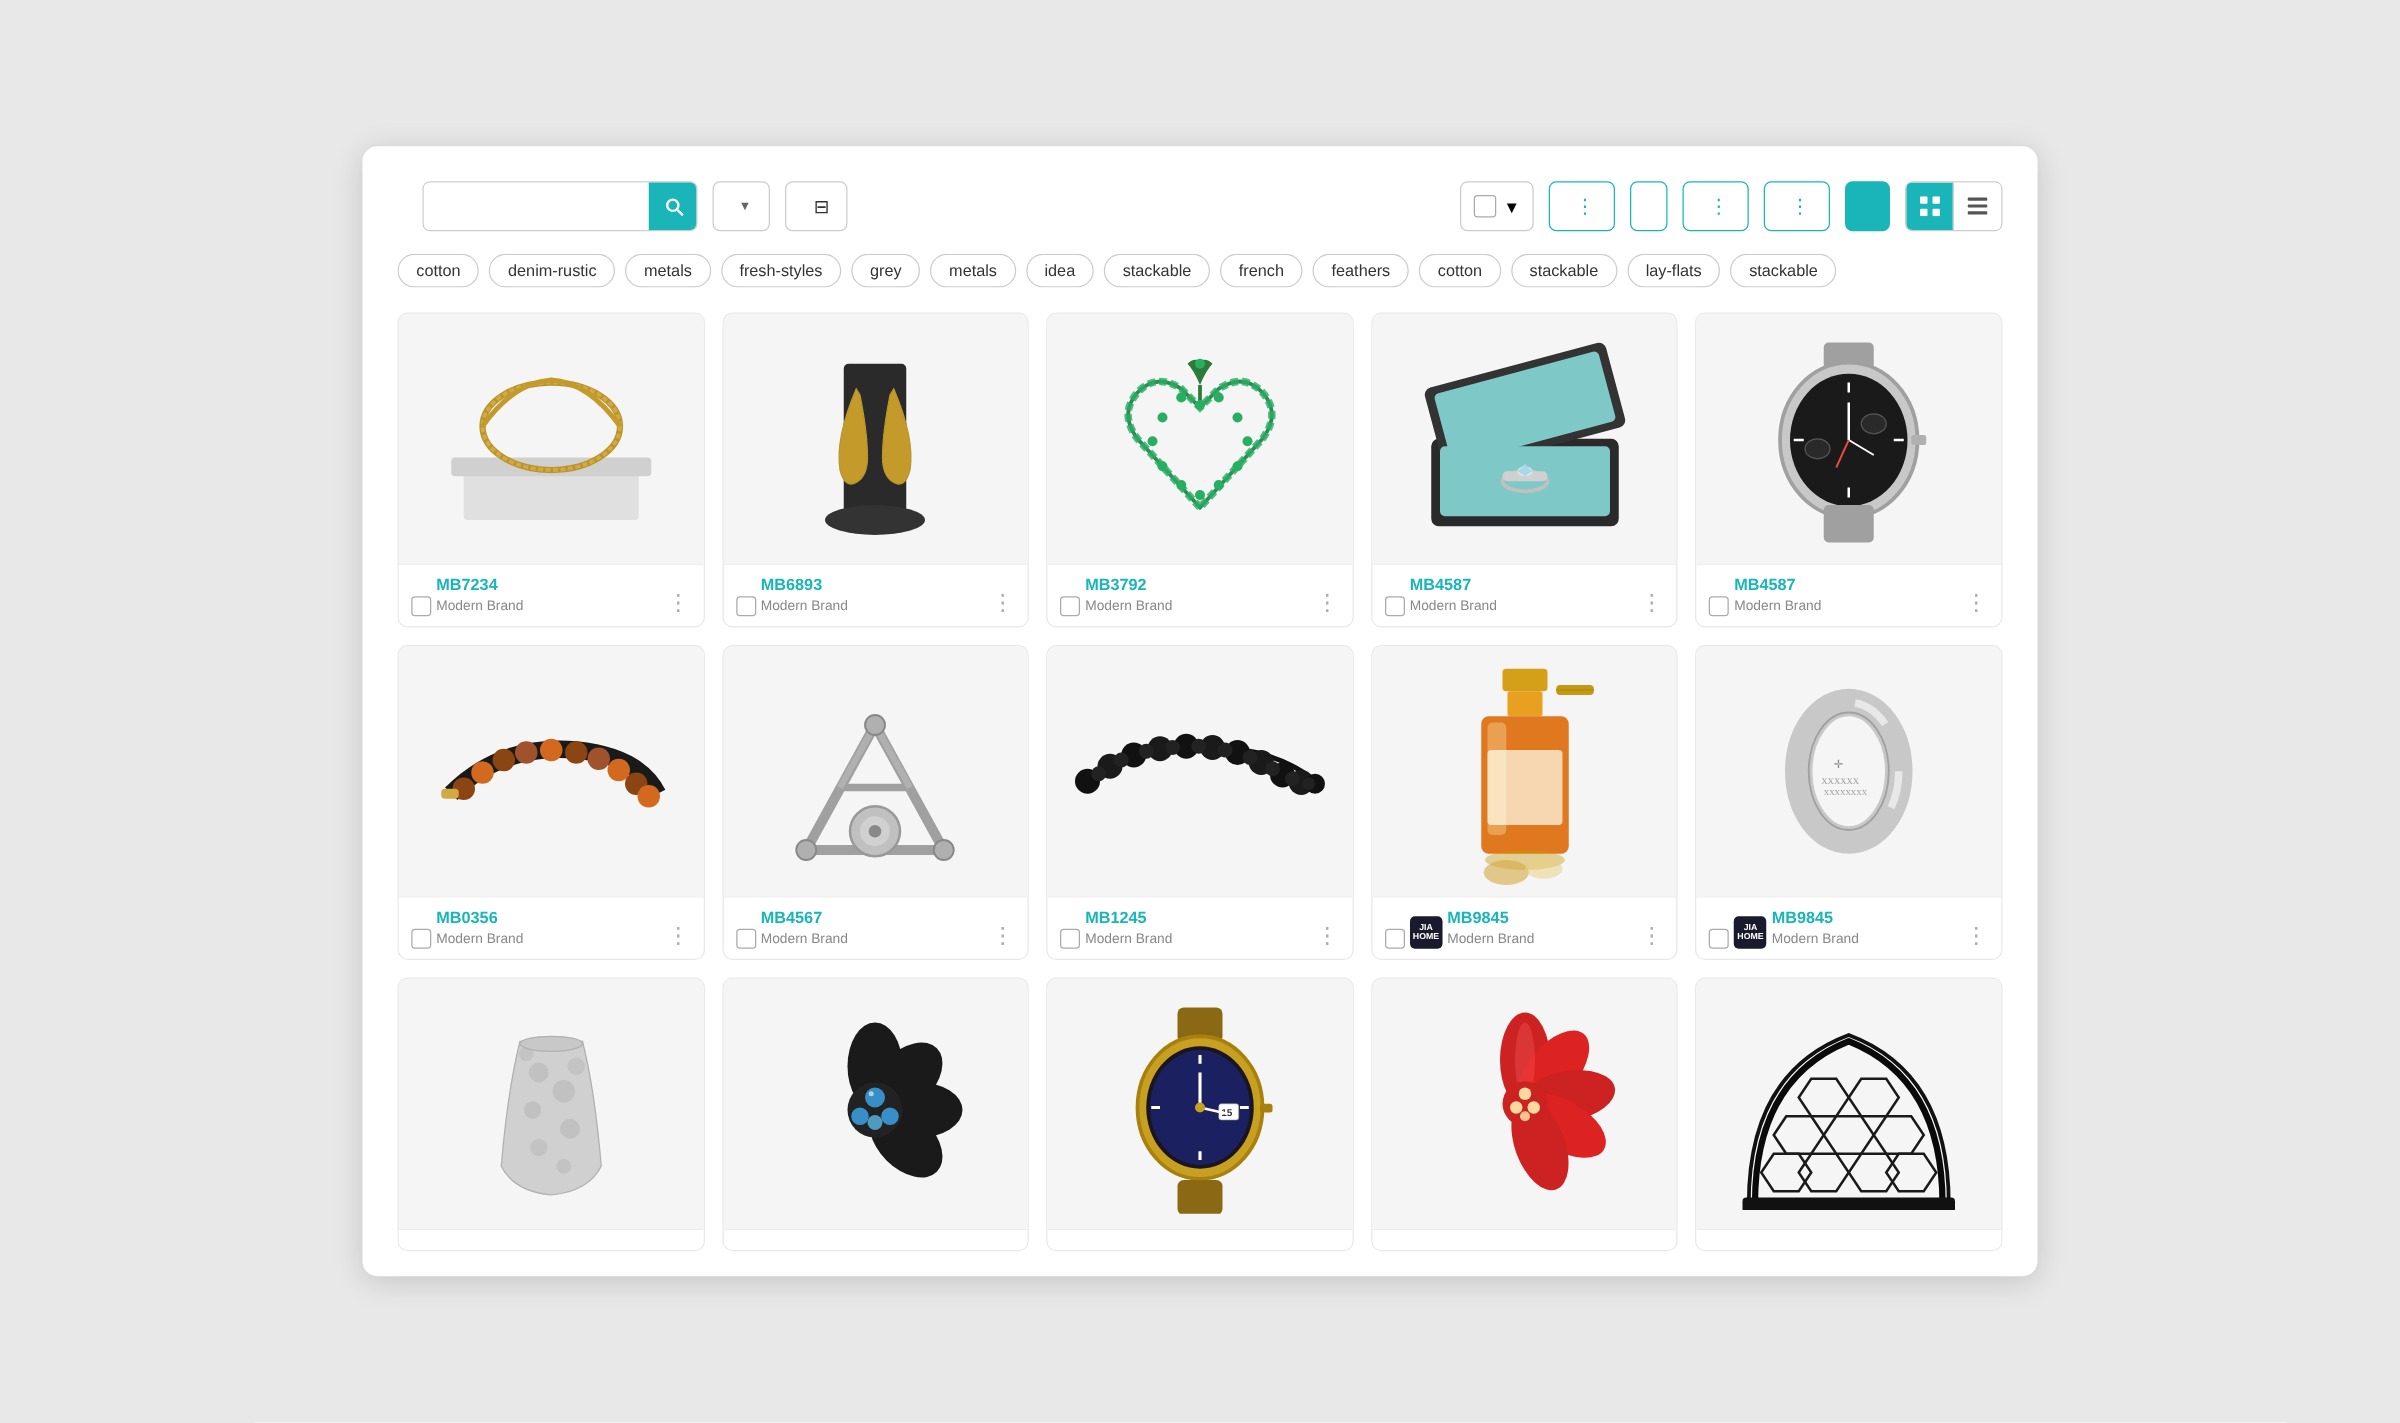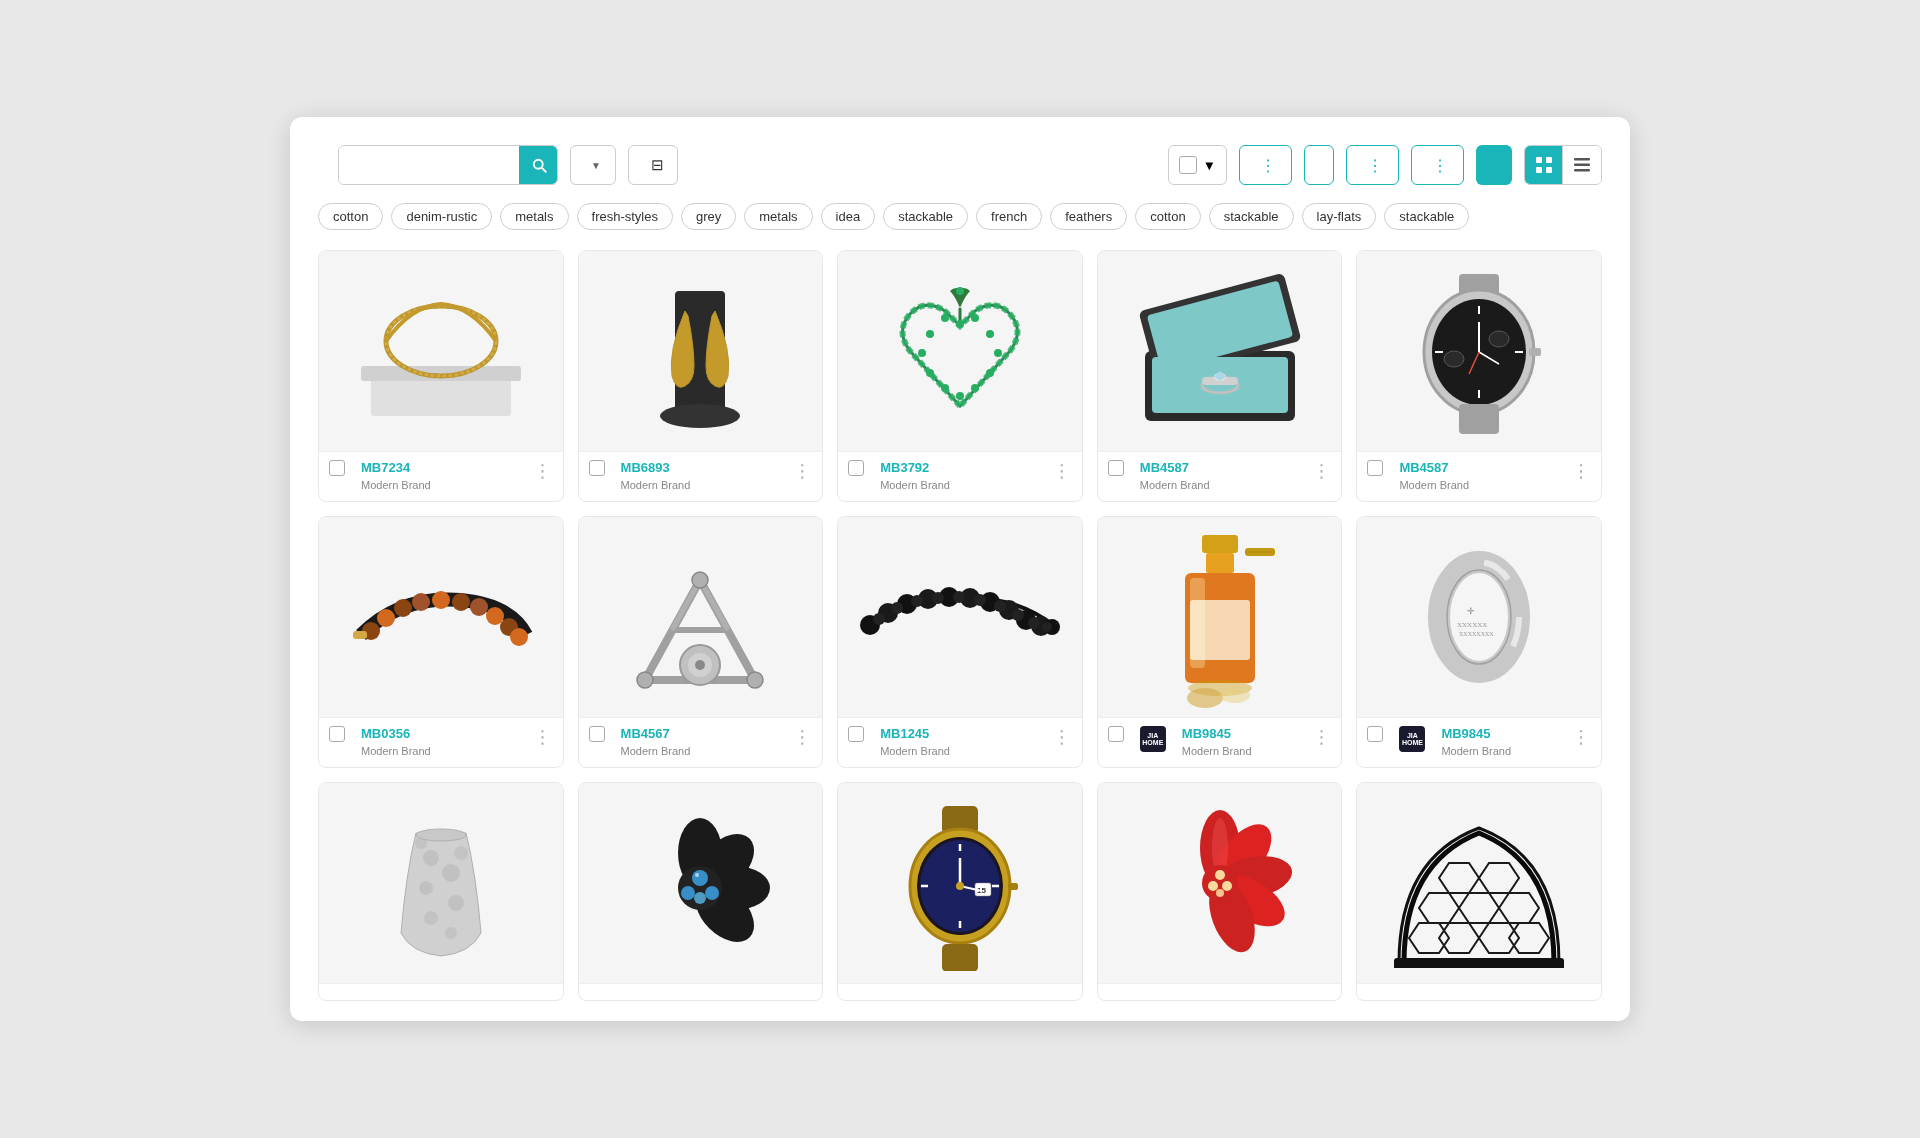--- a/index.html
+++ b/index.html
@@ -192,24 +192,24 @@
       width: 100%;
       height: 200px;
       background: #f5f5f5;
       display: flex;
       align-items: center;
       justify-content: center;
       overflow: hidden;
     }
     .product-footer {
       display: flex;
-      align-items: flex-start;
+      align-items: flex-end;
       padding: 8px 10px;
       border-top: 1px solid #eee;
-      gap: 16px;
+      gap: 4px;
     }
     .product-checkbox {
       width: 16px; height: 16px;
       border: 1.5px solid #aaa;
       border-radius: 3px;
       flex-shrink: 0;
     }
     .product-info { flex: 1; min-width: 0; }
     .product-id {
       font-size: 13px;

